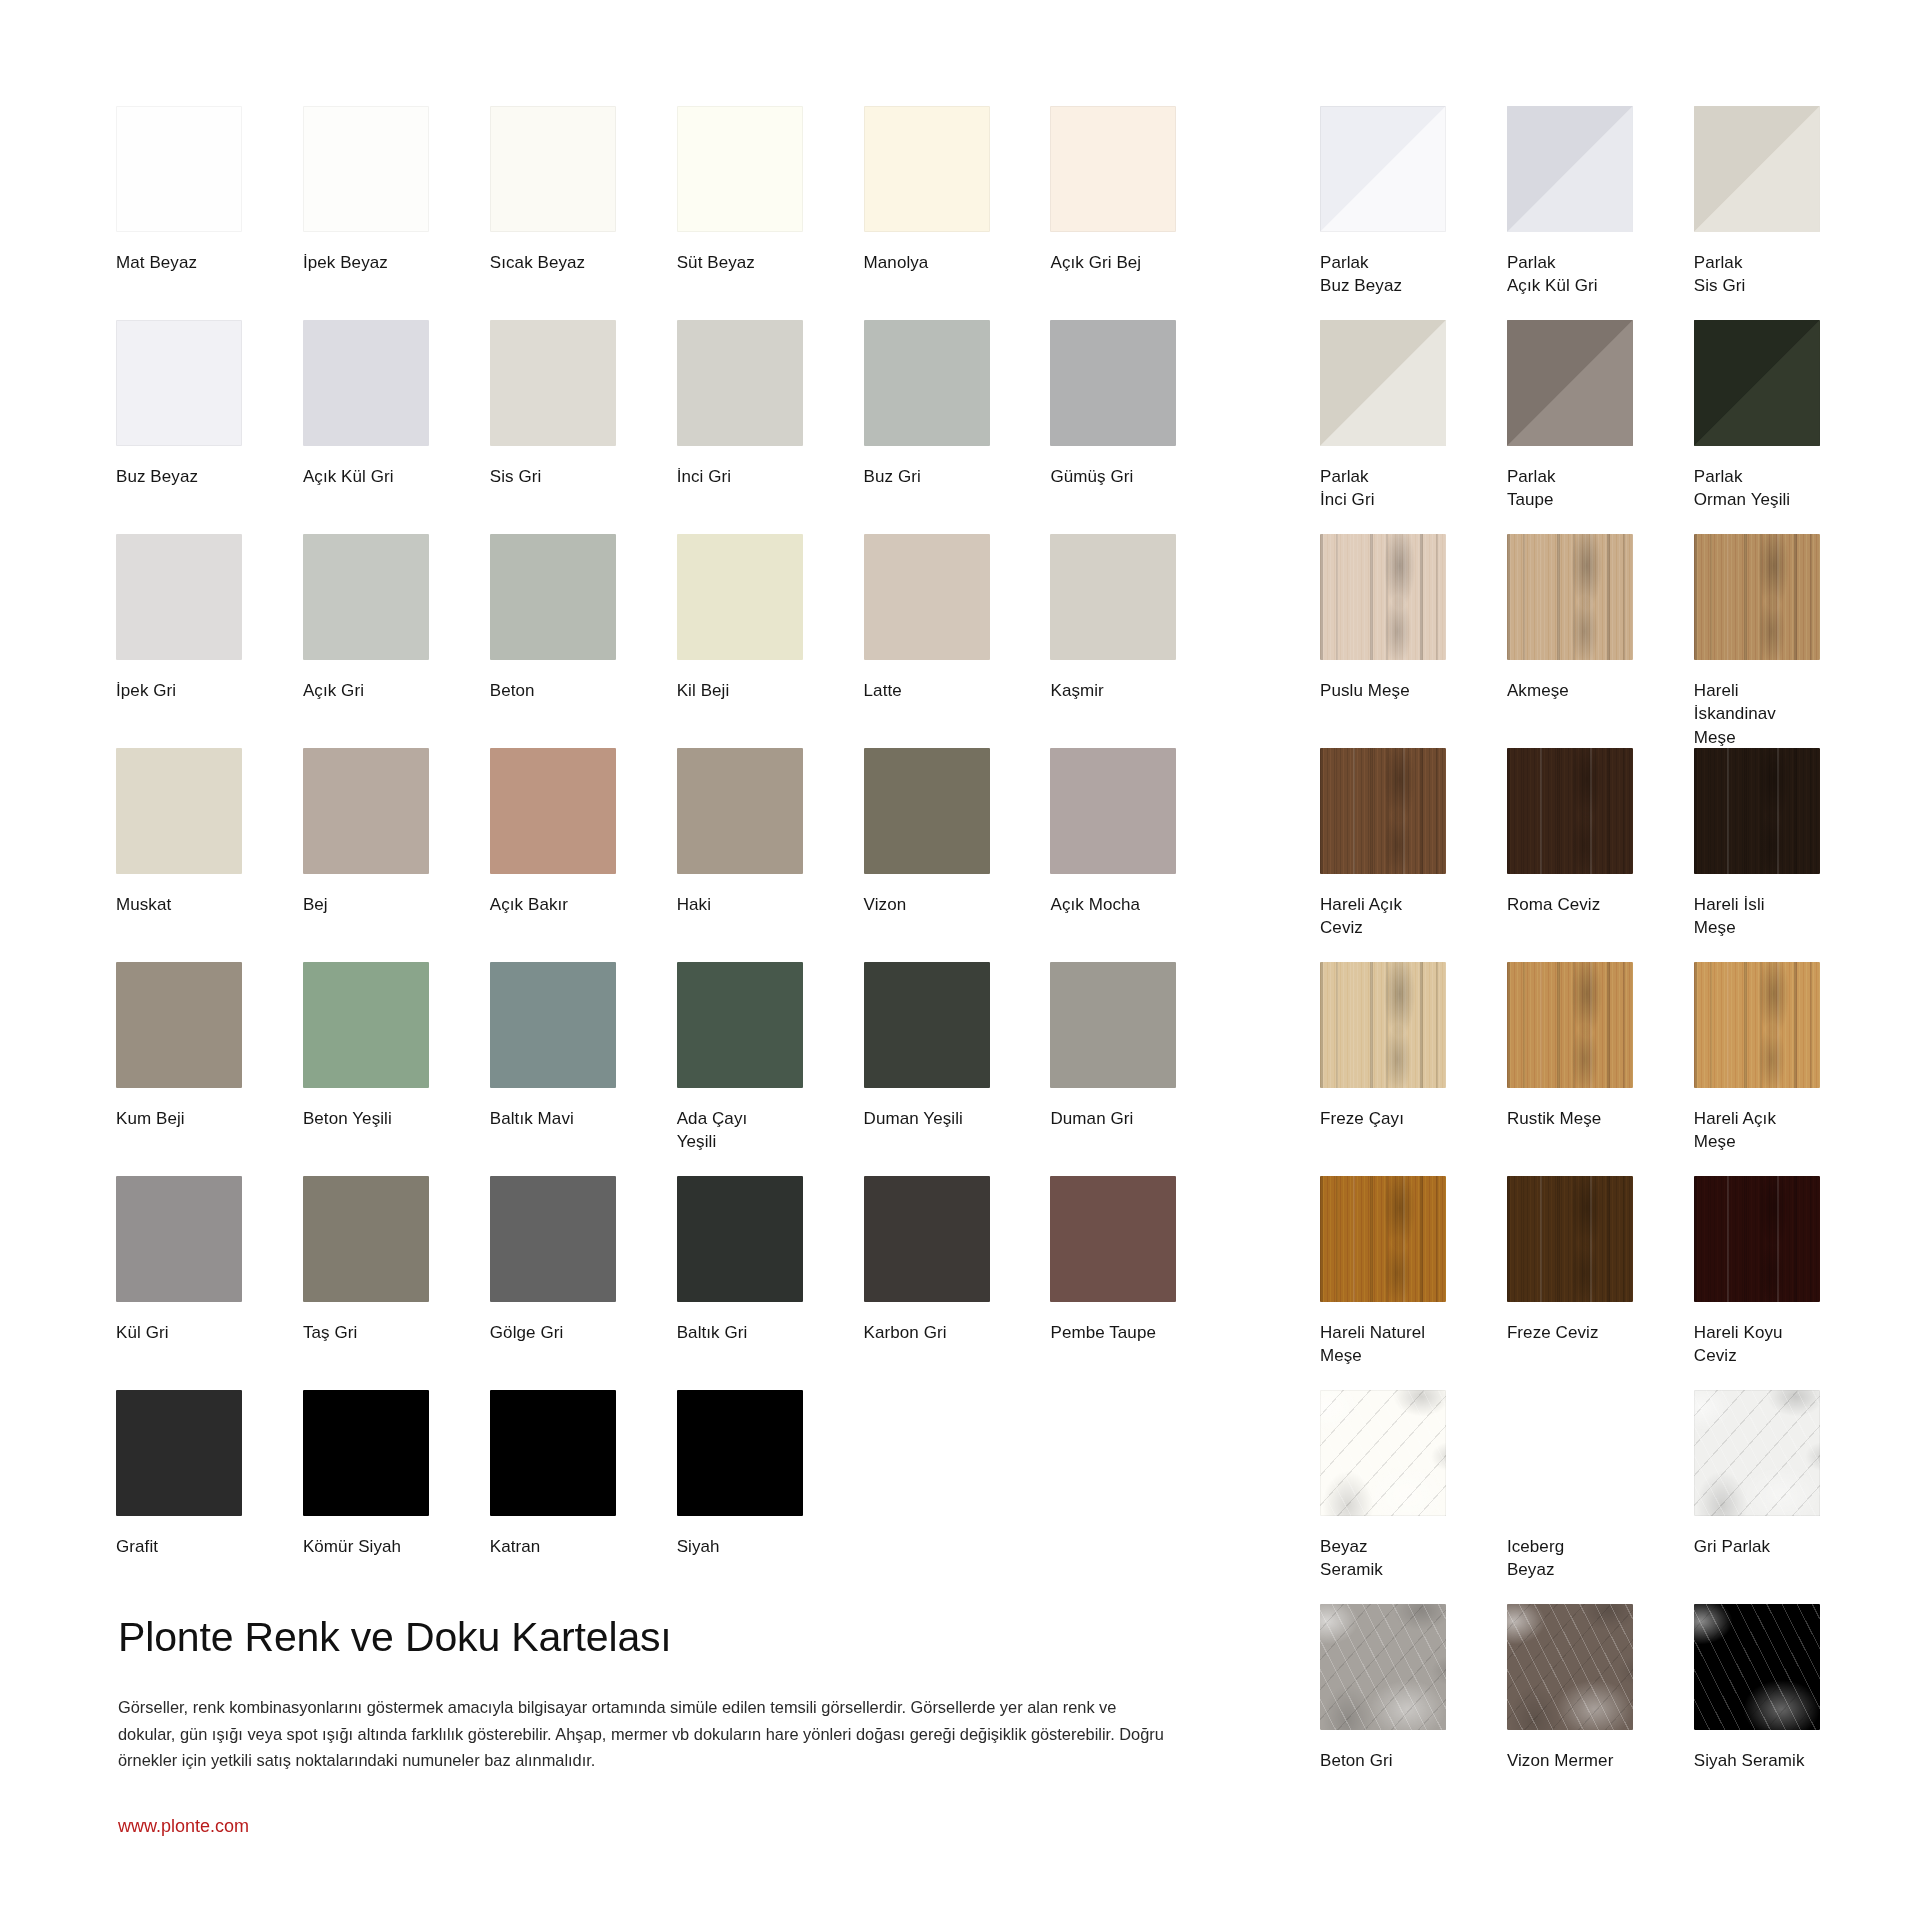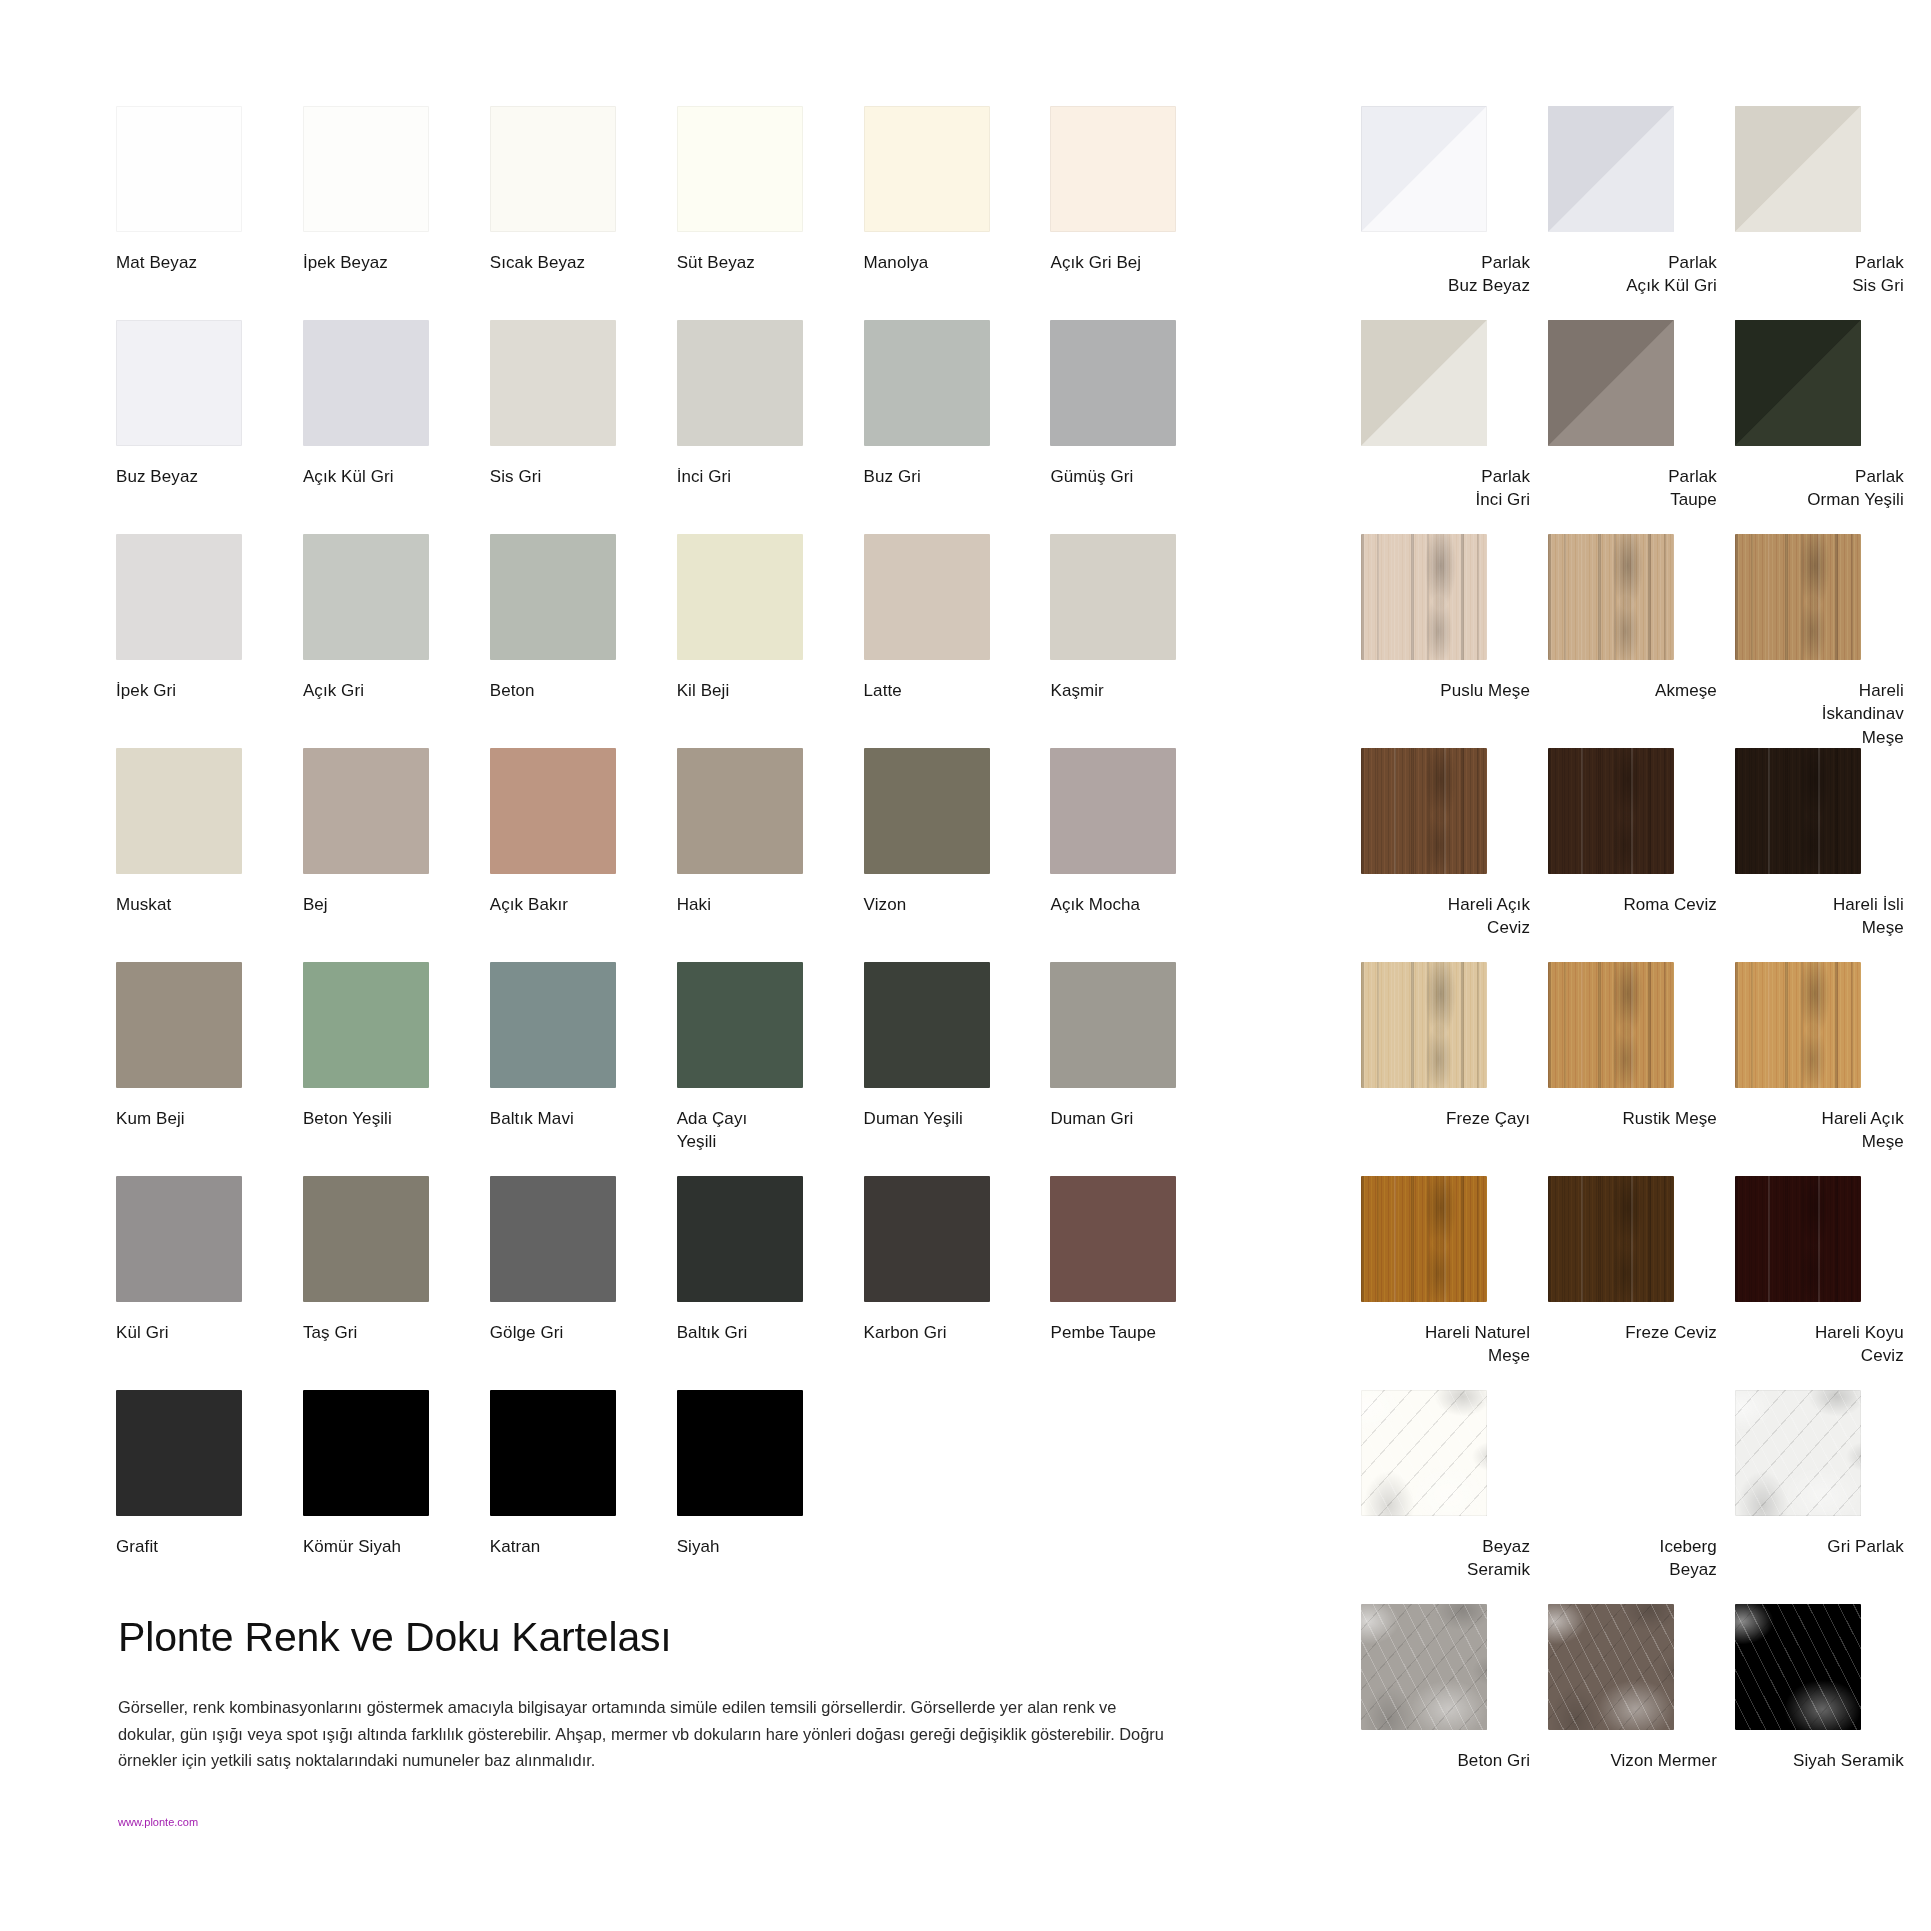--- a/index.html
+++ b/index.html
@@ -19,28 +19,27 @@
     width:1052px;
     display:grid;
     grid-template-columns:repeat(6,183px);
     grid-auto-rows:214px;
     column-gap:3.9px;
     row-gap:0px;
   }
   
   .right-grid{
     position:absolute;
-    left:1361px;top:106px;
+    left:1320px;top:106px;
     width:541px;
     display:grid;
     grid-template-columns:repeat(3,183px);
     grid-auto-rows:214px;
     column-gap:3.9px;
     row-gap:0px;
-    text-align:right;
   }
 
   .cell{position:relative;}
 
   .sw{
     width:126px;height:126px;
     border-radius:1px;
     position:relative;
     overflow:hidden;
     background:#fff;
@@ -132,22 +131,22 @@
   }
   .footer p.disclaimer{
     margin:33px 0 0 0;
     font-size:16.4px;
     line-height:1.62;
     color:#2a2a2a;
     max-width:1057px;
   }
   .footer p.url{
     margin:42px 0 0 0;
-    font-size:11px;
-    color:#a21caf;
+    font-size:18px;
+    color:#b91c1c;
   }
 </style>
 </head>
 <body>
 
 <div class="page">
 
   <div class="left-grid">
       <div class="cell">
         <div class="sw pale" style="background: rgb(254, 254, 254);"></div>

